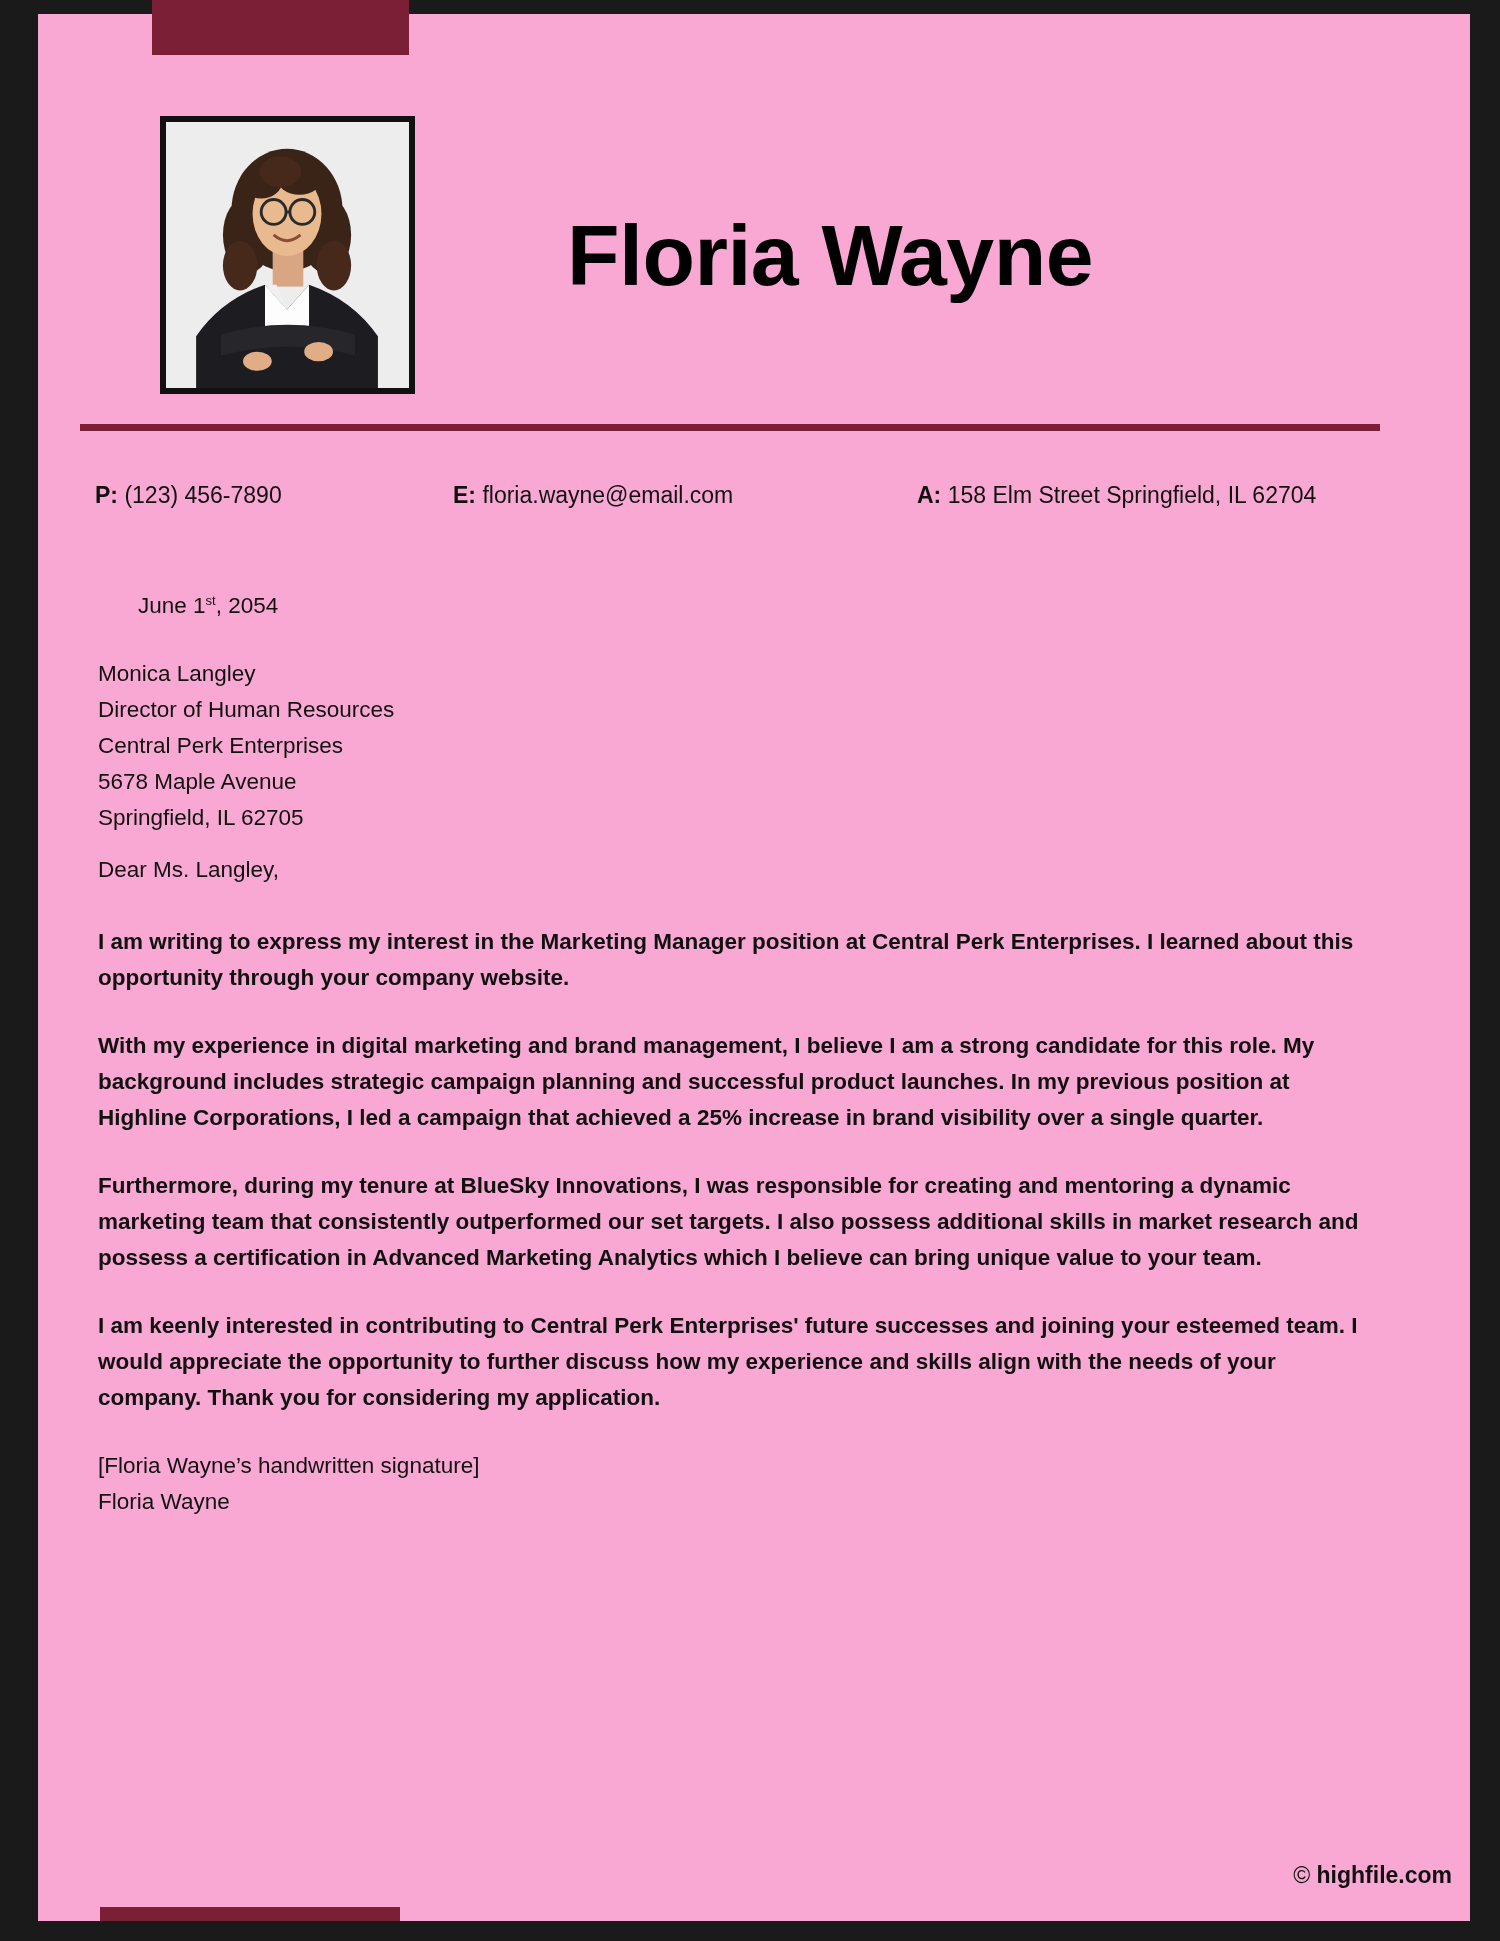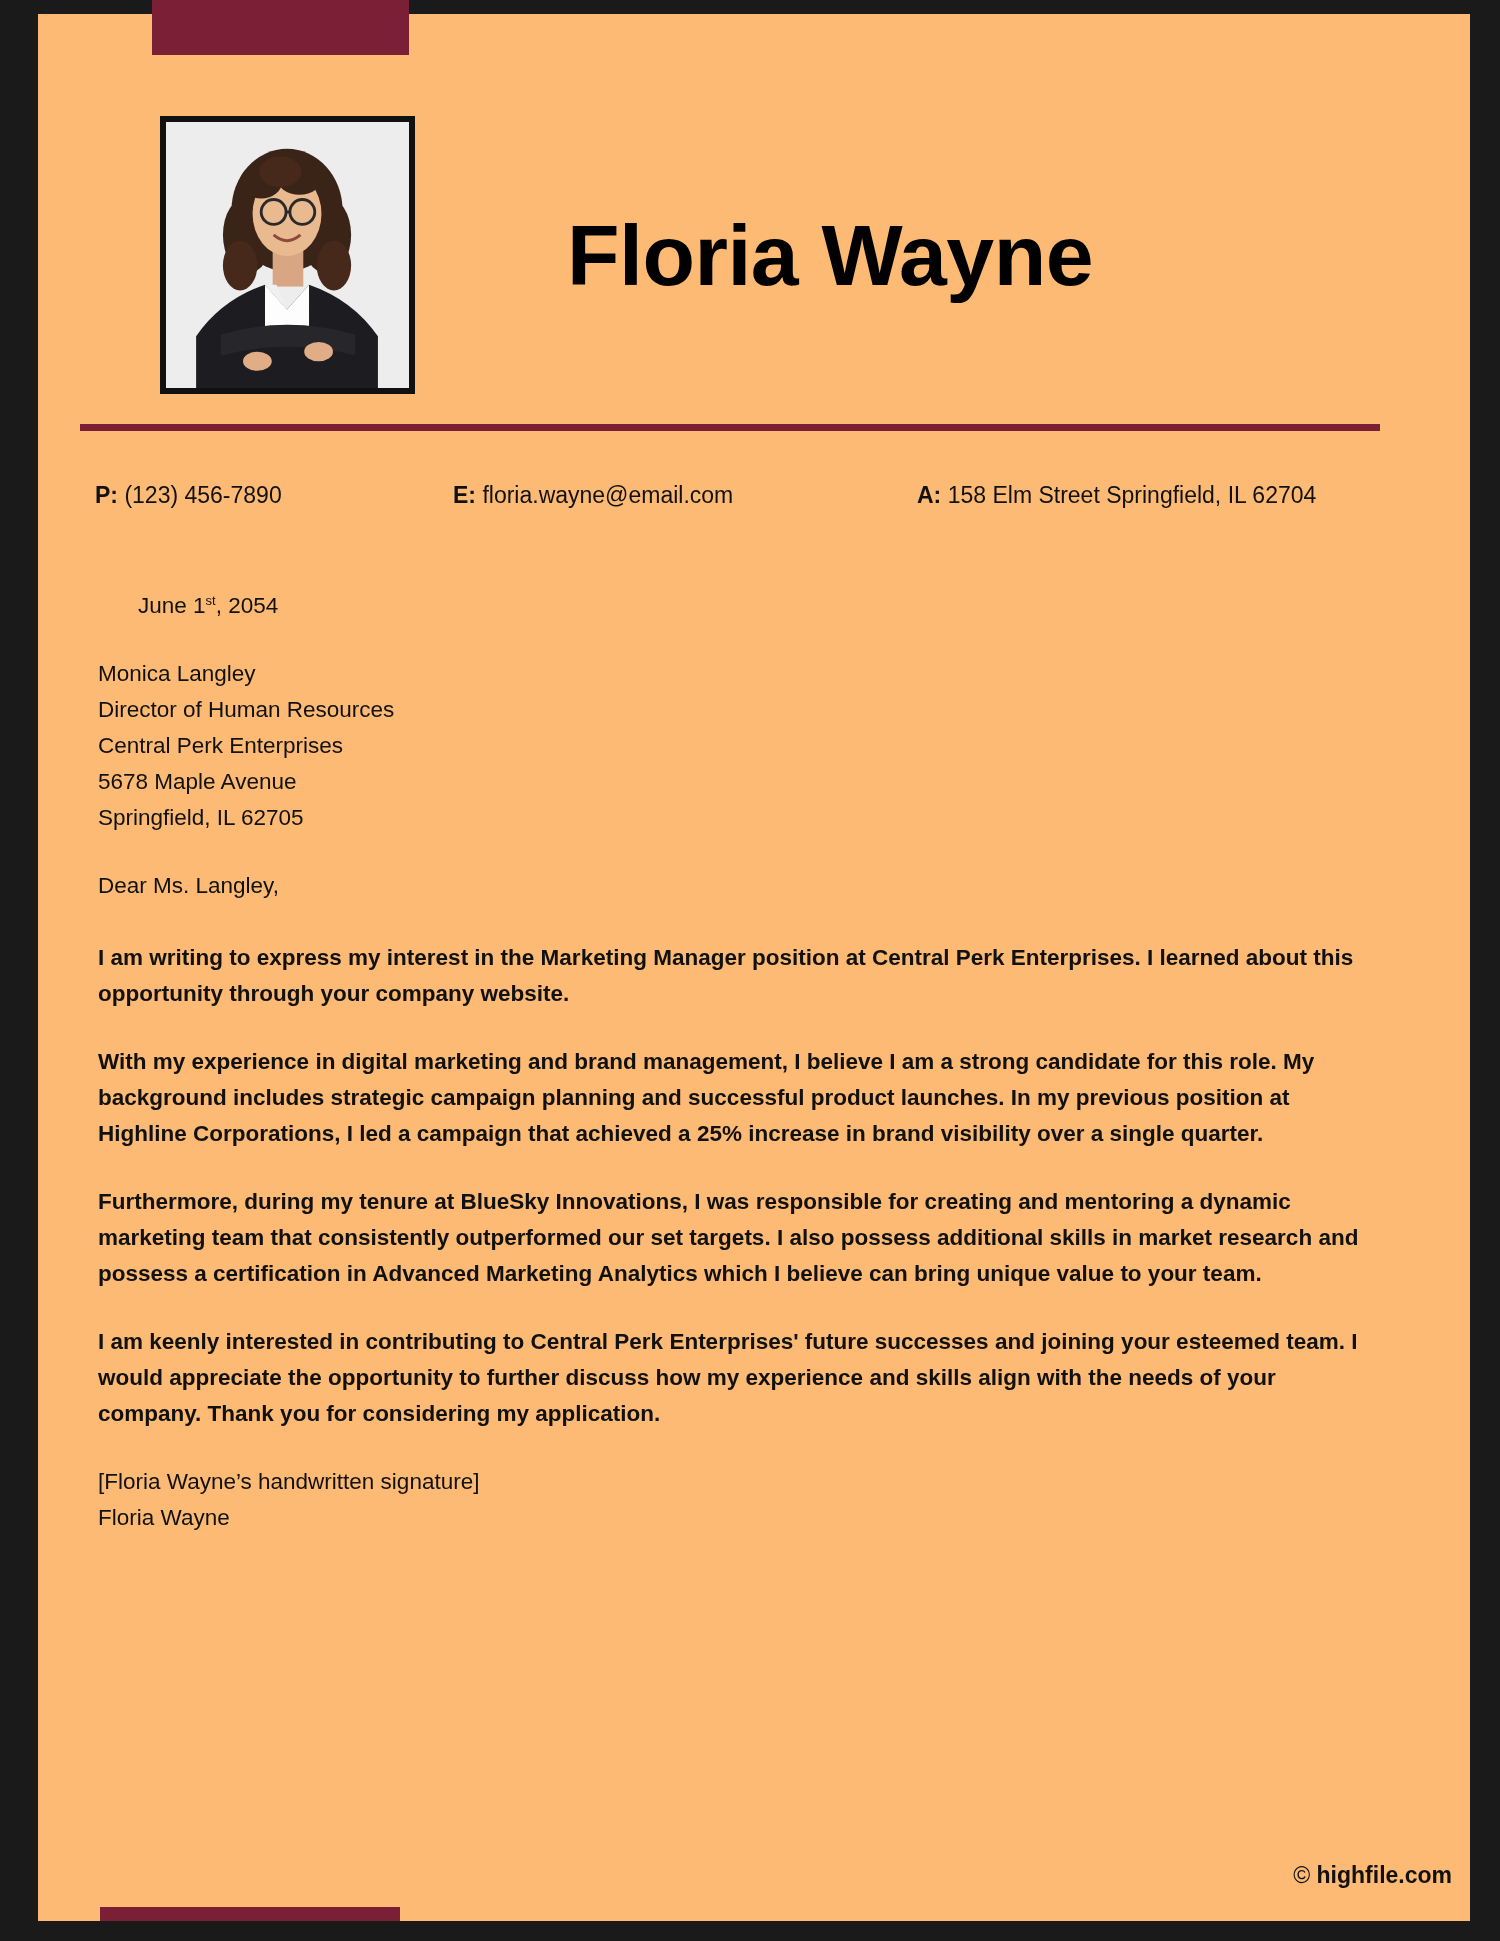--- a/index.html
+++ b/index.html
@@ -12,21 +12,21 @@
     height: 1941px;
     font-family: "Liberation Sans", sans-serif;
     color: #000000;
     position: relative;
     overflow: hidden;
   }
 
   .page {
     position: absolute;
     inset: 0;
-    background: #fdba74;
+    background: #f9a8d4;
   }
 
   
   .top-black-bar {
     position: absolute;
     top: 0; left: 0;
     width: 1500px;
     height: 14px;
     background: #1a1a1a;
   }
@@ -149,21 +149,21 @@
   .date {
     margin-bottom: 32px;
     margin-left: 40px;
   }
   .date sup {
     font-size: 13px;
     vertical-align: super;
     line-height: 0;
   }
   .recipient div { line-height: 36px; }
-  .recipient { margin-bottom: 32px; }
+  .recipient { margin-bottom: 16px; }
   .salutation { margin-bottom: 36px; }
   .para {
     margin-bottom: 32px;
     text-align: left;
     font-weight: bold;
   }
   .closing div { line-height: 36px; }
 
   
   .footer-credit {

